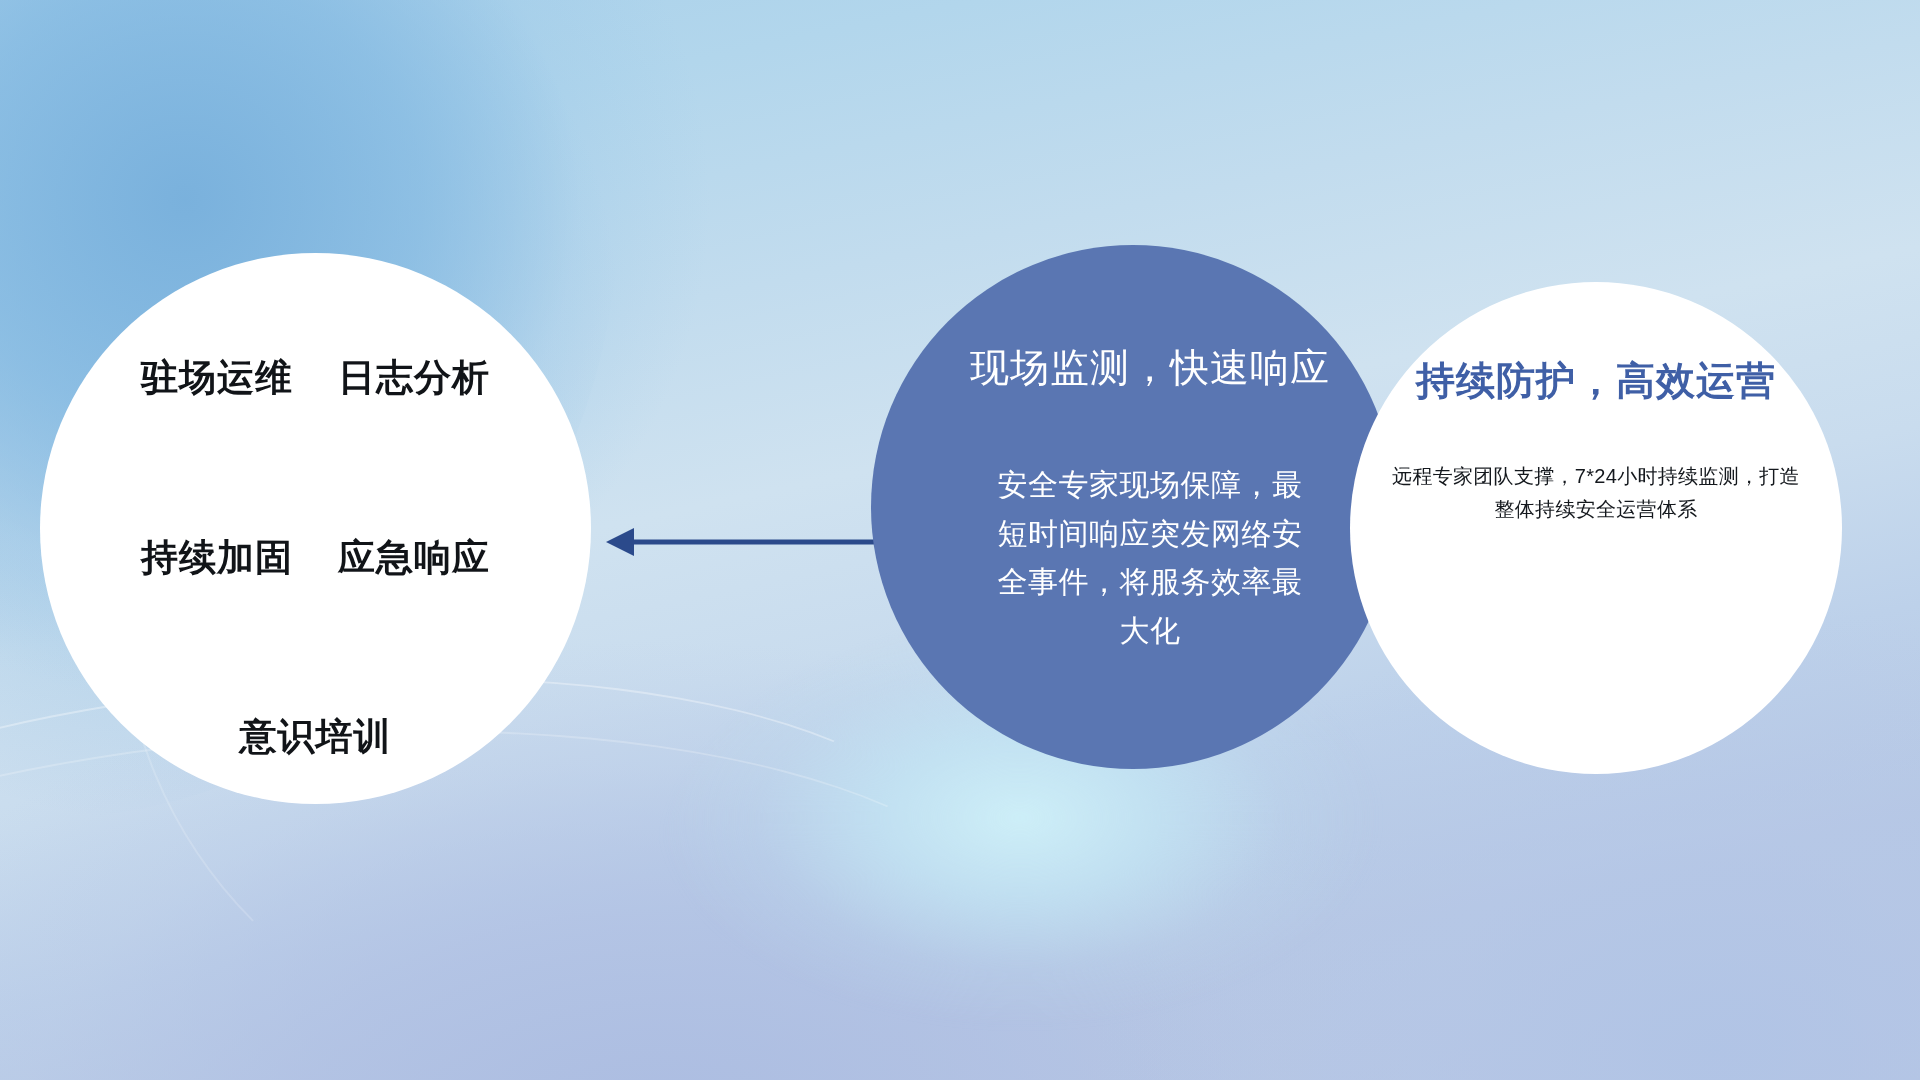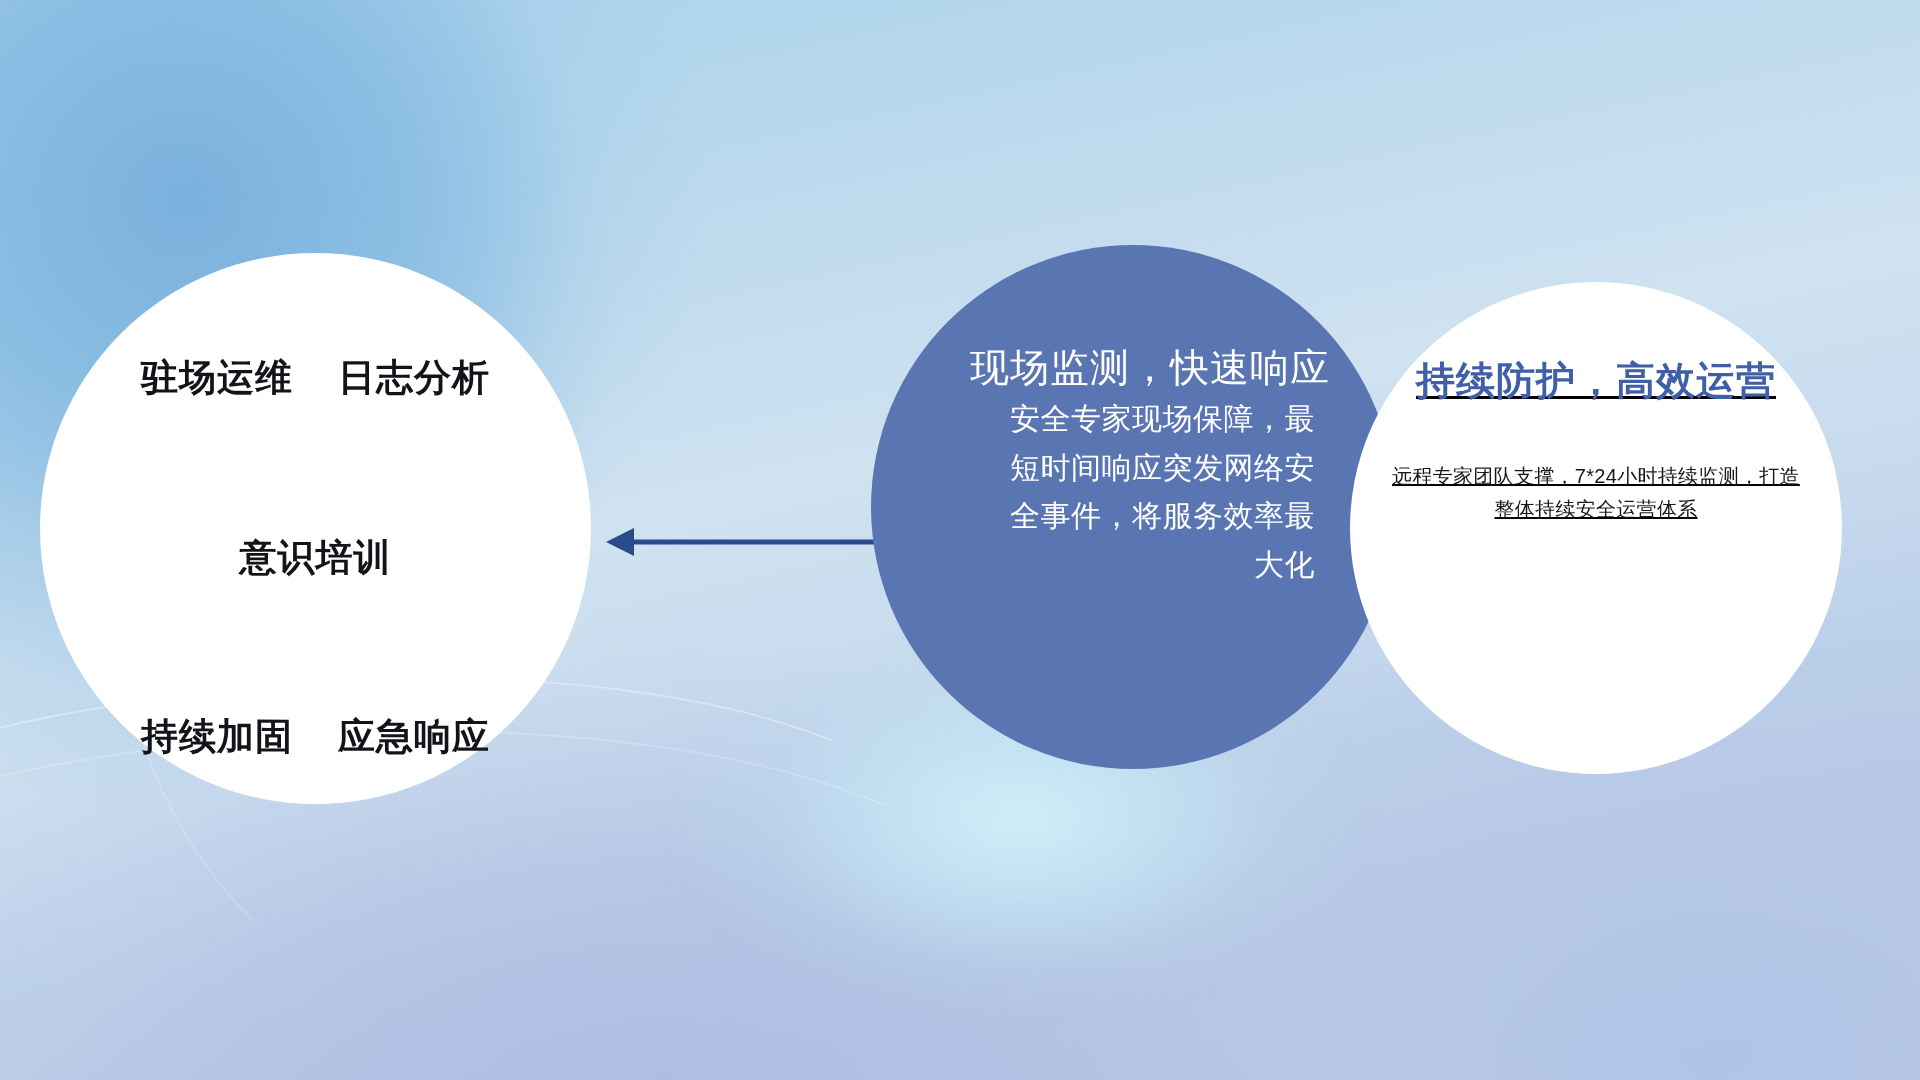--- a/index.html
+++ b/index.html
@@ -157,34 +157,34 @@
     font-weight: normal;
     font-size: 39px;
     letter-spacing: 1px;
     white-space: nowrap;
     margin-left: 34px;
   }
   #circle-mid .c-body {
     color: #ffffff;
     font-size: 30px;
     line-height: 1.62;
-    text-align: right;
+    text-align: center;
     width: 330px;
+    margin-top: 66px;
     margin-left: 34px;
     letter-spacing: 0.5px;
   }
 
   #circle-right {
     left: 1350px; top: 282px;
     width: 492px; height: 492px;
     background: #ffffff;
     justify-content: flex-start;
     padding-top: 72px;
     z-index: 4;
-    text-decoration: underline;
   }
   #circle-right .c-title {
     color: #3f5fa6;
     font-weight: bold;
     font-size: 39px;
     letter-spacing: 1px;
     white-space: nowrap;
   }
   #circle-right .c-body {
     color: #14181d;
@@ -223,22 +223,22 @@
 
   <svg id="flow-arrow" viewBox="0 0 290 60">
     <line x1="288" y1="30" x2="28" y2="30" stroke="#2b4a8b" stroke-width="5"></line>
     <polygon points="6,30 34,16 34,44" fill="#2b4a8b"></polygon>
   </svg>
 
   <div class="circle" id="circle-left">
     <div class="left-dash"></div>
     <div class="left-lines">
       <div>驻场运维    日志分析</div>
+      <div>持续加固    应急响应</div>
       <div>意识培训</div>
-      <div>持续加固    应急响应</div>
     </div>
   </div>
 
   <div class="circle" id="circle-mid">
     <div class="c-title">现场监测，快速响应</div>
     <div class="c-body">安全专家现场保障，最短时间响应突发网络安全事件，将服务效率最大化</div>
   </div>
 
   <div class="circle" id="circle-right">
     <div class="c-title">持续防护，高效运营</div>

